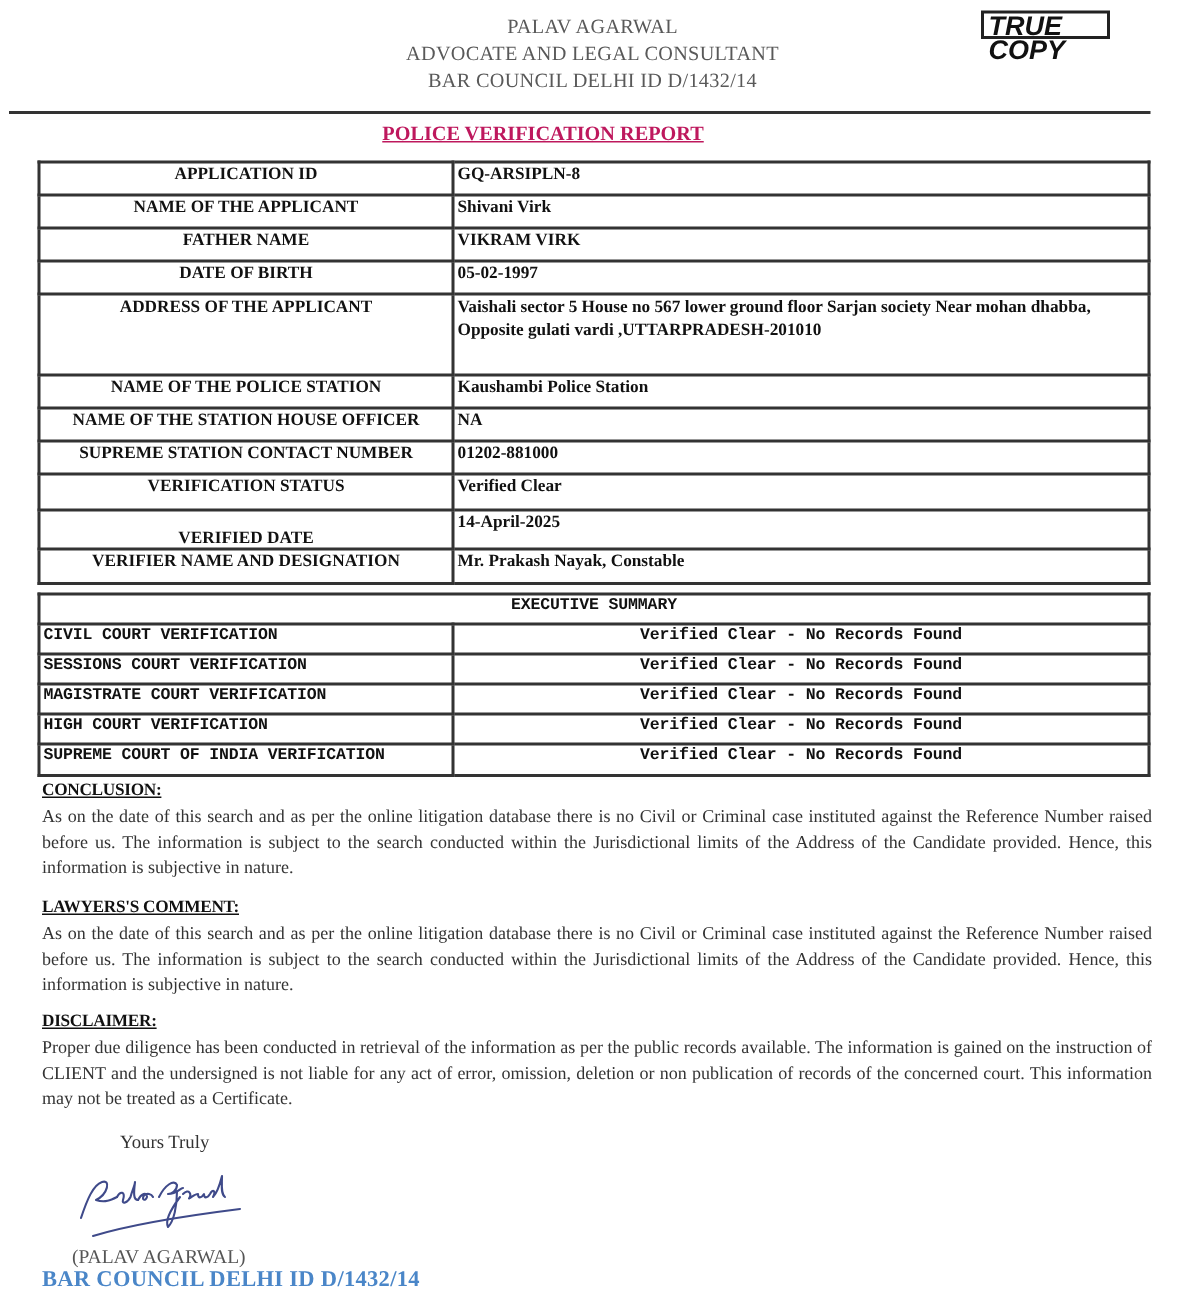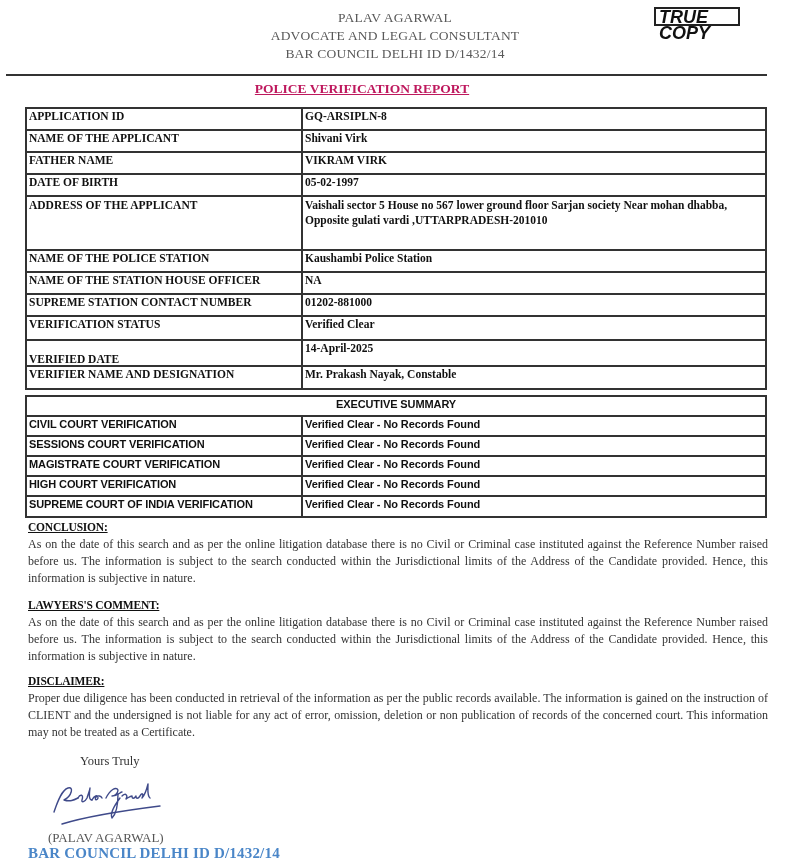--- a/index.html
+++ b/index.html
@@ -25,31 +25,31 @@
   .report-title {
     position: absolute; left: 0; top: 81px; width: 724px; text-align: center;
     font-weight: bold; font-size: 13.5px; text-decoration: underline; color: #be185d;
   }
   table { border-collapse: collapse; position: absolute; left: 25px; width: 742px; }
   td {
     border: 2px solid #333; font-size: 11.5px; padding: 1px 2px 0 2px;
     vertical-align: top; color: #111;
   }
   .details td { height: 18px; }
-  .details td.label { width: 270px; font-weight: bold; }
+  .details td.label { width: 270px; font-weight: bold; text-align: center; }
   .details td.value { font-weight: bold; }
   .details tr.addr td { height: 50px; line-height: 15px; }
   .details { top: 107px; }
   .summary { top: 395px; }
   .summary td {
-    height: 16px; font-family: Liberation Sans, sans-serif;
+    height: 16px; font-family: Liberation Mono, monospace;
     font-size: 11px; letter-spacing: -0.1px;
   }
   .summary td.label { width: 270px; font-weight: bold; }
-  .summary td.value { font-weight: bold; }
+  .summary td.value { text-align: center; font-weight: bold; }
   .summary td.header { text-align: center; font-weight: bold; }
   .section { position: absolute; left: 28px; width: 740px; font-size: 12px; line-height: 17px; color: #333; }
   .section .heading { font-weight: bold; text-decoration: underline; font-size: 11.5px; color: #111; letter-spacing: -0.2px; }
   .section p { margin: 0; text-align: justify; }
   .signoff { position: absolute; left: 80px; top: 754px; font-size: 12.5px; color: #333; }
   .signature { position: absolute; left: 48px; top: 778px; width: 120px; height: 50px; }
   .sign-name { position: absolute; left: 48px; top: 830px; font-size: 13px; color: #555; }
   .bar-id {
     position: absolute; left: 28px; top: 845px; font-size: 15px; font-weight: bold;
     color: #4a86c8; letter-spacing: 0.2px;

